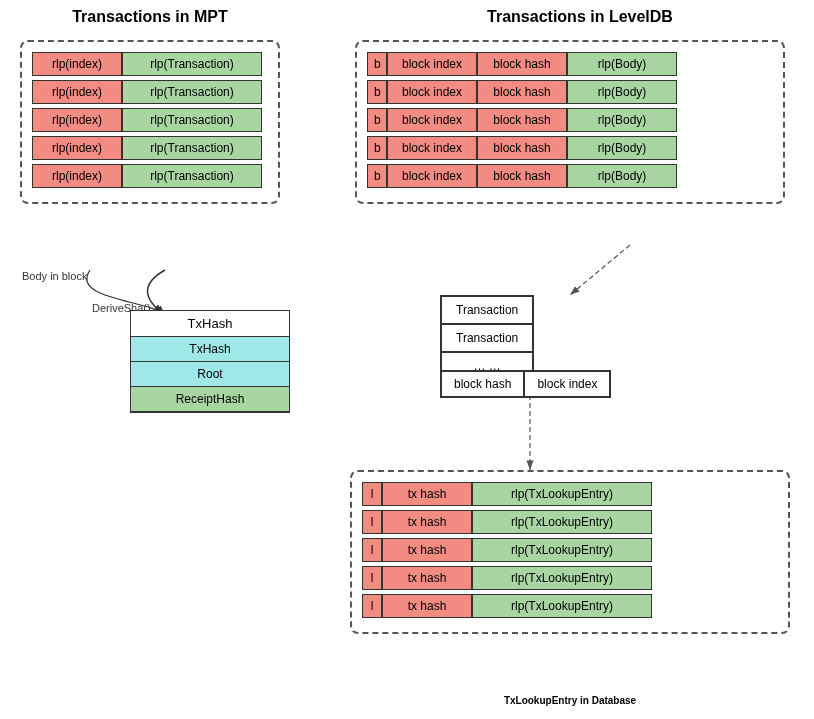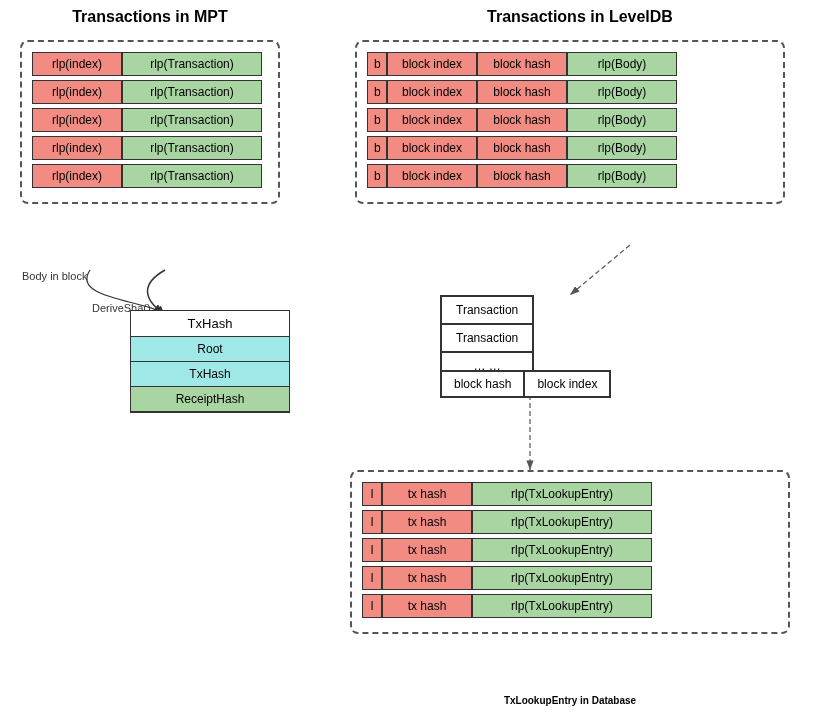--- a/index.html
+++ b/index.html
@@ -236,22 +236,22 @@
     <div class="row">
       <div class="cell cell-red" style="width:20px;">b</div>
       <div class="cell cell-red" style="width:90px;">block index</div>
       <div class="cell cell-red" style="width:90px;">block hash</div>
       <div class="cell cell-green" style="width:110px;">rlp(Body)</div>
     </div>
   </div>
 
   <div class="header-box">
     <div class="header-title">TxHash</div>
+    <div class="header-row cell-cyan">TxHash</div>
     <div class="header-row cell-cyan">Root</div>
-    <div class="header-row cell-cyan">TxHash</div>
     <div class="header-row" style="background:#a8d5a2;">ReceiptHash</div>
   </div>
 
   <div class="trans-block">
     <div class="cell cell-white" style="padding:6px 14px;">Transaction</div>
     <div class="cell cell-white" style="padding:6px 14px;">Transaction</div>
     <div class="cell cell-white" style="padding:6px 14px;">… …</div>
   </div>
 
   <div class="lookup-row-box">

